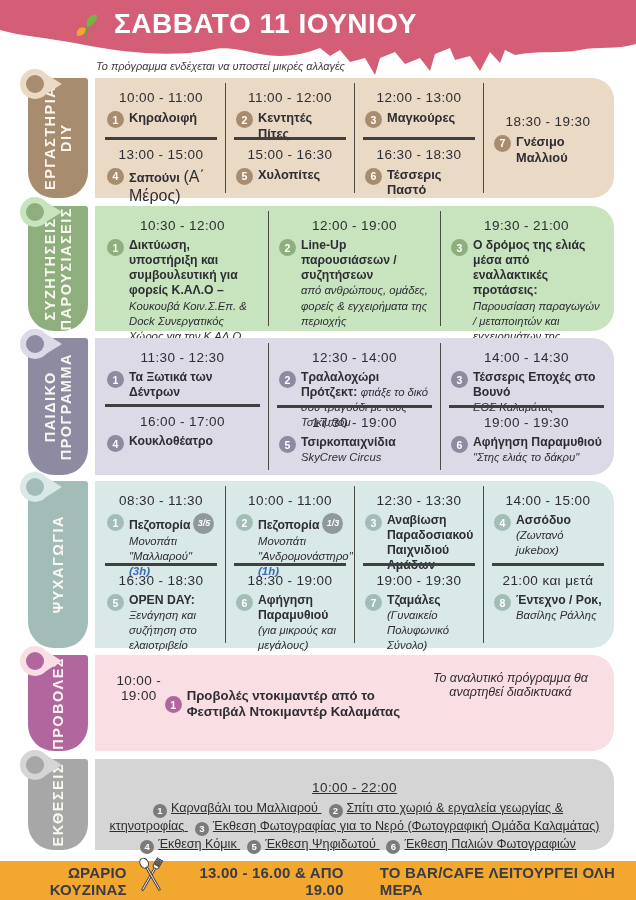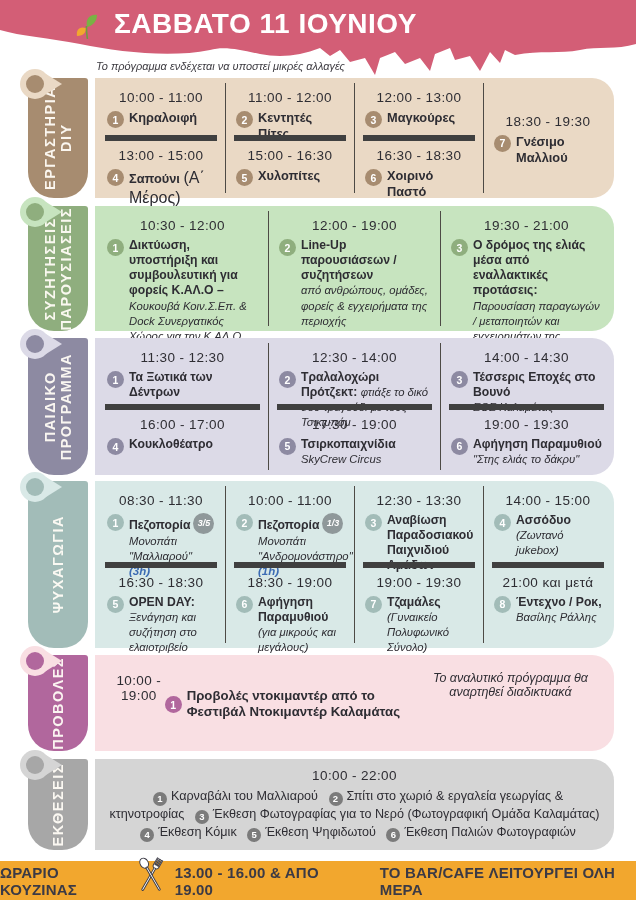--- a/index.html
+++ b/index.html
@@ -34,21 +34,21 @@
   .pin-ring{position:absolute;left:0;top:0;width:30px;height:30px;border-radius:50%;background:var(--bg);}
   .pin-dot{position:absolute;left:6px;top:6px;width:18px;height:18px;border-radius:50%;background:var(--side);}
   .pin-tri{position:absolute;left:26px;top:5px;width:0;height:0;
     border-top:10px solid transparent;border-bottom:10px solid transparent;border-left:16px solid var(--bg);}
   .panel{
     flex:1;background:var(--bg);border-radius:0 22px 22px 0;display:flex;padding:5px 2px;
   }
   .col{flex:1;display:flex;flex-direction:column;min-width:0;}
   .col + .col{border-left:1px solid #4d4a45;}
   .cell{flex:1;margin:0 8px;padding:5px 2px 4px;min-height:0;}
-  .cell + .cell{border-top:6px solid #404040;}
+  .cell + .cell{border-top:3px solid #404040;}
   .cell.tight{flex:0 0 auto;}
   .col.centered{justify-content:center;}
   .col.centered .cell{flex:0 0 auto;}
   .time{text-align:center;font-size:13.5px;letter-spacing:.4px;padding:2px 0 3px;}
   .entry{display:flex;gap:5px;align-items:flex-start;margin-top:2px;}
   .num{
     flex:0 0 auto;width:17px;height:17px;border-radius:50%;background:var(--side);color:#fff;
     font-size:10.5px;font-weight:bold;display:flex;align-items:center;justify-content:center;margin-top:1px;
   }
   .entry p{margin:0;font-size:12.2px;line-height:1.24;}
@@ -61,33 +61,33 @@
     background:#8f989a;color:#fff;font-size:9px;font-weight:bold;font-style:italic;
     margin-left:3px;vertical-align:3px;
   }
   .dur{color:#3c6bb3;font-weight:bold;font-style:italic;font-size:11.5px;}
   
   .sec-screen .panel{flex-direction:row;justify-content:space-around;padding:16px 18px;}
   .sec-screen .entry{justify-content:center;align-items:center;}
   .sec-screen .entry p{font-size:13.2px;}
   .center-note{text-align:center;font-style:italic;font-size:12.5px;}
   
-  .sec-expo .panel{flex-direction:column;padding:7px 14px;}
+  .sec-expo .panel{flex-direction:column;padding:19px 14px;text-decoration:underline;}
   .expo-items{margin:2px 0 0;text-align:center;font-size:12.6px;line-height:1.42;}
   .xnum{
     display:inline-flex;align-items:center;justify-content:center;width:14px;height:14px;border-radius:50%;
     background:#7b7b7b;color:#fff;font-size:9.5px;font-weight:bold;vertical-align:-2px;margin:0 4px 0 7px;
   }
   
   .footer{
     position:absolute;left:0;top:861px;width:636px;height:39px;background:#f2a72e;
     display:flex;align-items:center;justify-content:center;gap:36px;
     color:#3b3a45;font-weight:bold;font-size:15px;letter-spacing:.2px;
   }
-  .footer-kitchen{display:flex;align-items:center;gap:5px;}
+  .footer-kitchen{display:flex;align-items:center;gap:5px;text-align:right;}
   .utensils{width:42px;height:46px;margin-top:-12px;}
 </style>
 </head>
 <body>
 
 <div class="poster">
 
   <svg class="header-wave" viewBox="0 0 636 82" preserveAspectRatio="none">
     <path fill="#d35e76" d="M0,0 H636 V44 C616,50 598,46 580,50 C560,54 540,50 515,55
       L505,50 L500,63 L490,52 L480,71 L470,56 L455,60 L450,48 L435,54 L430,71 L420,58
@@ -153,21 +153,21 @@
           <div class="time">12:00 - 13:00</div>
           <div class="entry">
               <span class="num">3</span>
             <p><span class="title">Μαγκούρες</span></p>
             </div>
         </div>
         <div class="cell">
           <div class="time">16:30 - 18:30</div>
           <div class="entry">
               <span class="num">6</span>
-            <p><span class="title">Χοιρινό Παστό</span></p>
+            <p><span class="title">Τέσσερις Παστό</span></p>
             </div>
         </div>
       </div>
       <div class="col centered">
         <div class="cell">
           <div class="time">18:30 - 19:30</div>
           <div class="entry">
               <span class="num">7</span>
             <p><span class="title">Γνέσιμο Μαλλιού</span></p>
             </div>

